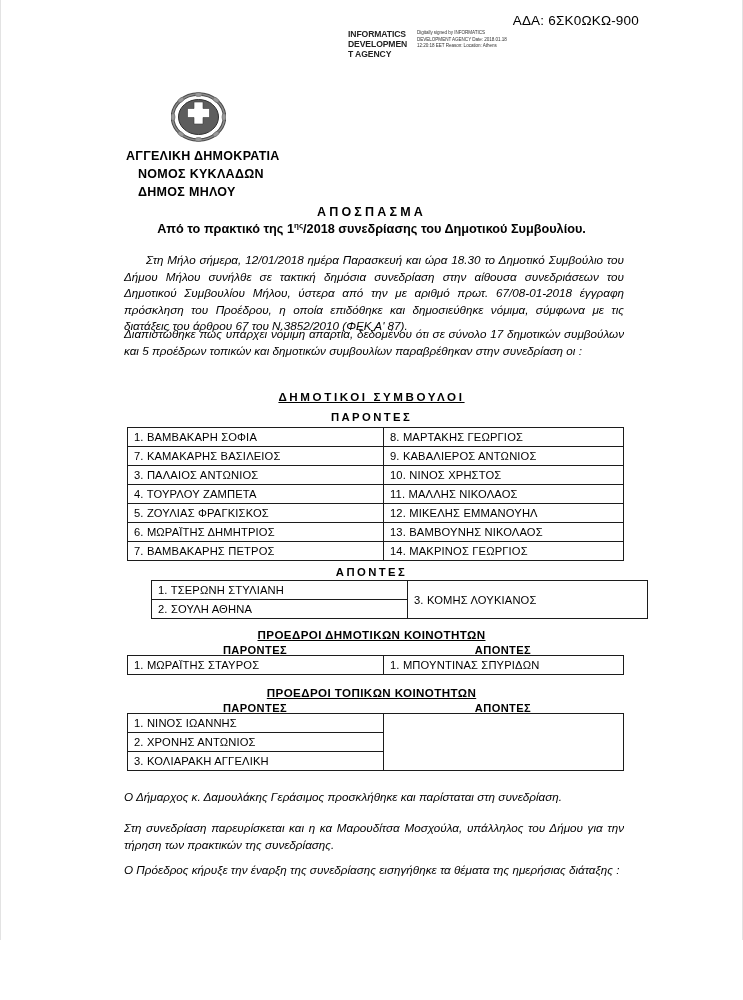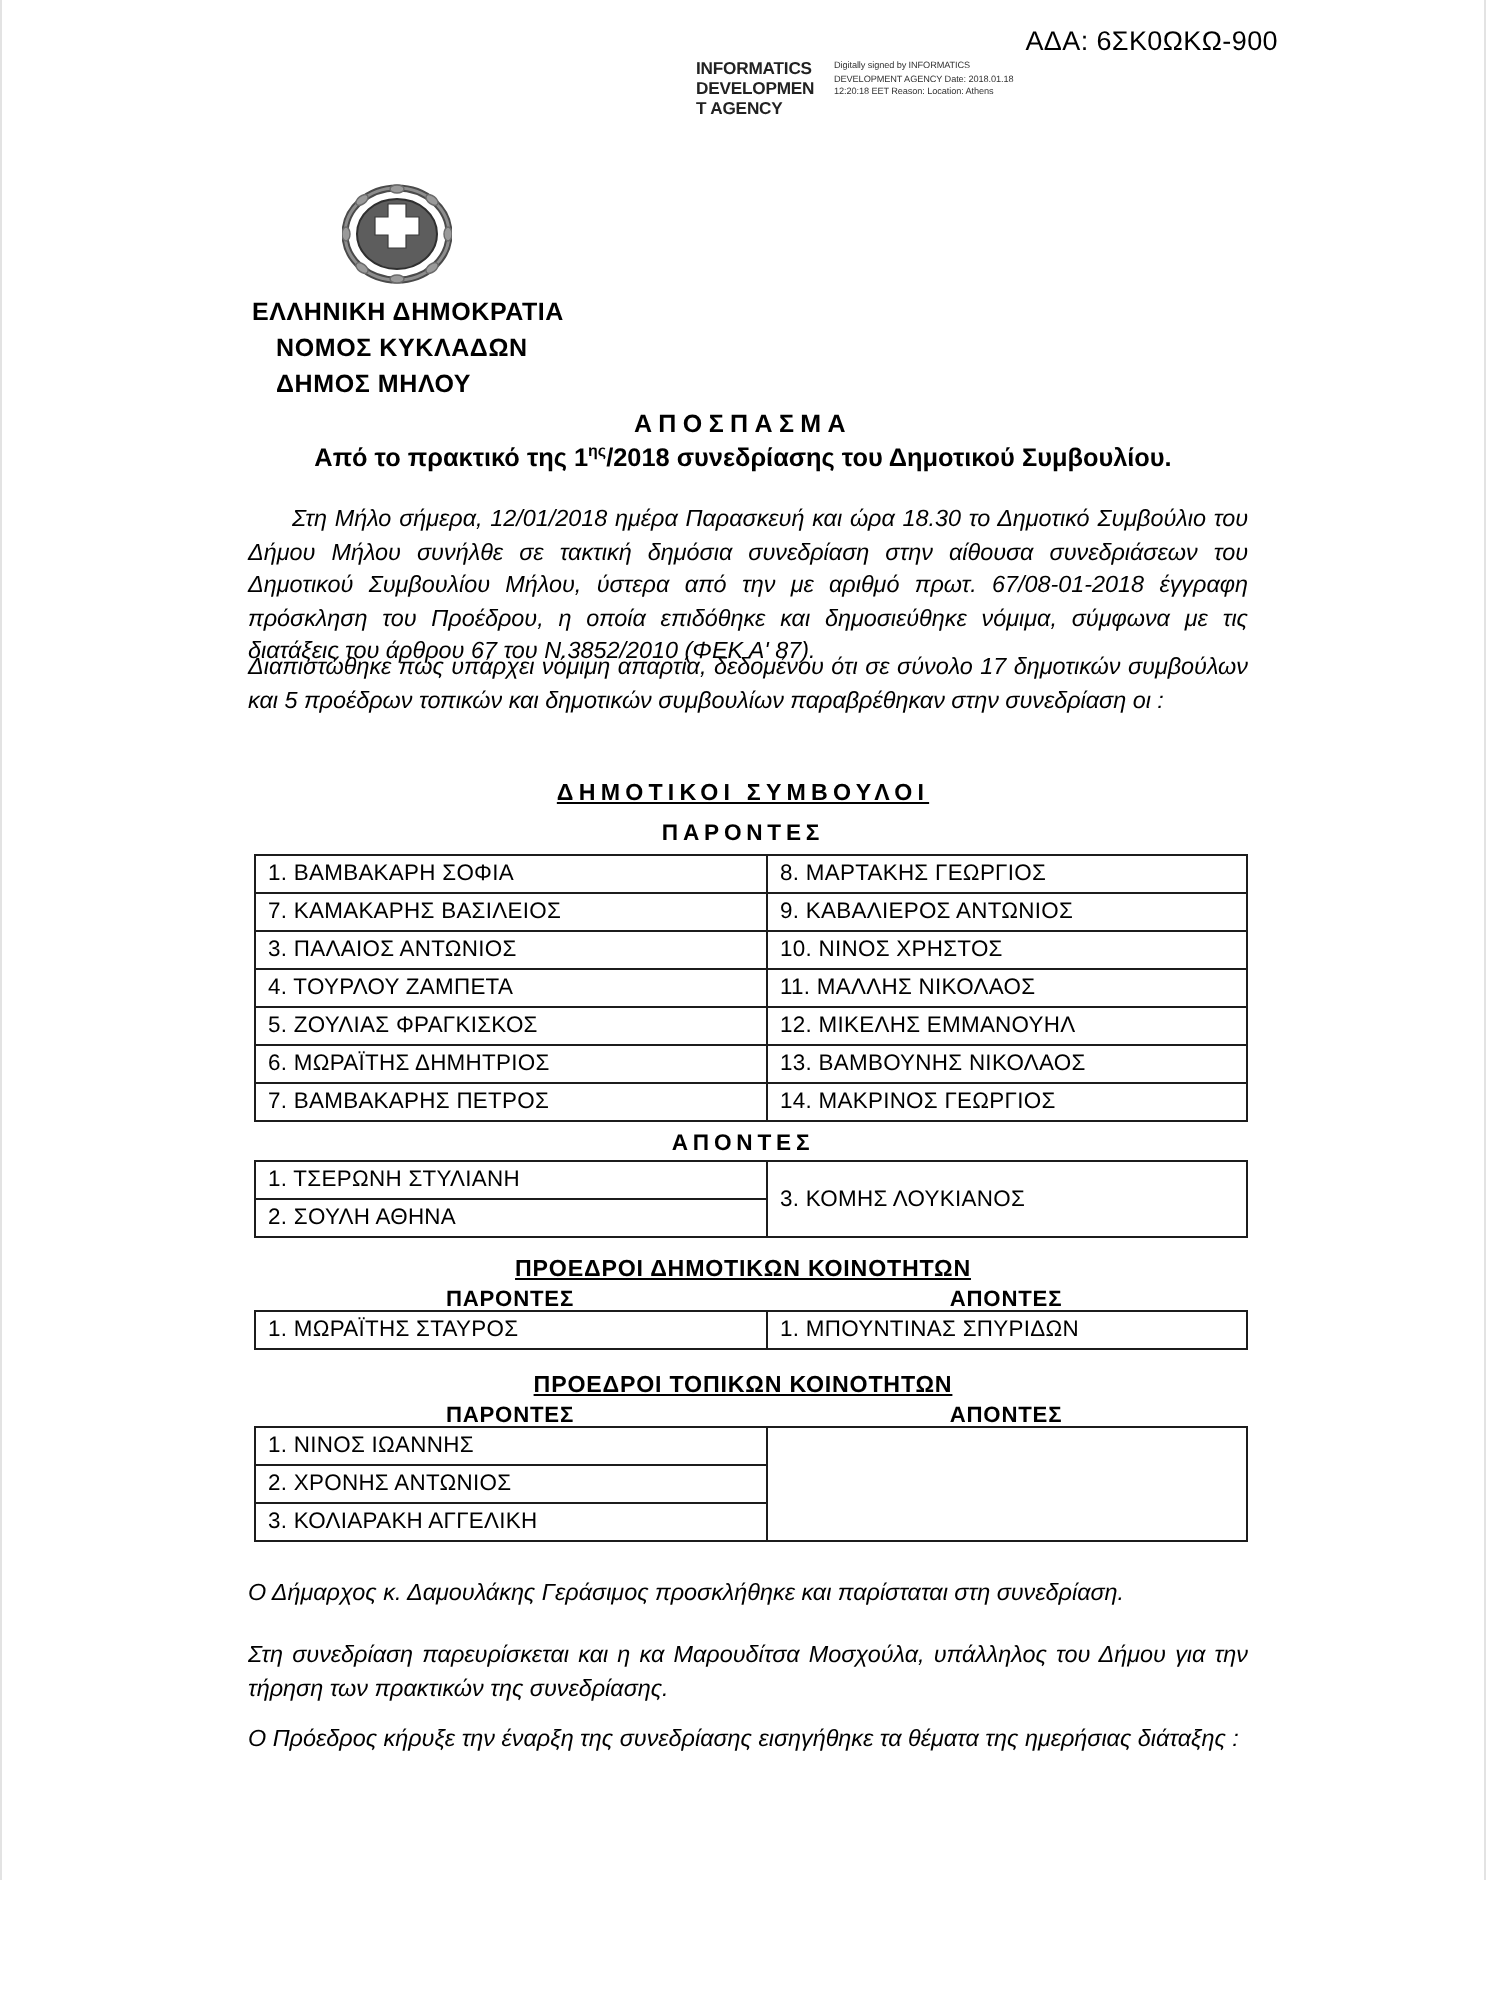--- a/index.html
+++ b/index.html
@@ -169,21 +169,21 @@
     font-size: 11.2px;
     letter-spacing: 0.15px;
     vertical-align: middle;
     white-space: nowrap;
     overflow: hidden;
   }
   table.roster col.left-col  { width: 256px; }
   table.roster col.right-col { width: 240px; }
 
   .t-council-present { top: 427px; }
-  .t-council-absent  { top: 580px; }
+  .t-council-absent  { top: 580px; margin-left: 24px; }
   .t-dim-koin        { top: 655px; }
   .t-top-koin        { top: 713px; }
 </style>
 </head>
 <body>
 
 <div class="page">
 
   <div class="ada-line">ΑΔΑ: 6ΣΚ0ΩΚΩ-900</div>
 
@@ -203,21 +203,21 @@
         <ellipse cx="90" cy="16" rx="7" ry="4" transform="rotate(38 90 16)"></ellipse>
         <ellipse cx="20" cy="84" rx="7" ry="4" transform="rotate(38 20 84)"></ellipse>
         <ellipse cx="90" cy="84" rx="7" ry="4" transform="rotate(-38 90 84)"></ellipse>
         <ellipse cx="4" cy="50" rx="4" ry="7"></ellipse>
           <ellipse cx="106" cy="50" rx="4" ry="7"></ellipse>
       </g>
       <ellipse cx="55" cy="50" rx="40" ry="35" fill="#5d5d5d" stroke="#2f2f2f" stroke-width="2"></ellipse>
       <path d="M46 19 h18 v13 h13 v18 h-13 v13 h-18 v-13 h-13 v-18 h13 z" transform="translate(0,1)" fill="#ffffff" stroke="#3a3a3a" stroke-width="1.2"></path>
     </svg>
     <div class="authority">
-      <div>ΕΛΛΗΝΙΚΗ ΔΗΜΟΚΡΑΤΙΑ</div>
+      <div>ΑΓΓΕΛΙΚΗ ΔΗΜΟΚΡΑΤΙΑ</div>
       <div>ΝΟΜΟΣ ΚΥΚΛΑΔΩΝ</div>
       <div>ΔΗΜΟΣ ΜΗΛΟΥ</div>
     </div>
   </div>
 
   <div class="doc-title">
     <span>ΑΠΟΣΠΑΣΜΑ</span>
   </div>
   <div class="doc-subtitle"><span>Από το πρακτικό της 1</span><sup>ης</sup><span>/2018 συνεδρίασης του Δημοτικού Συμβουλίου.</span></div>
 

